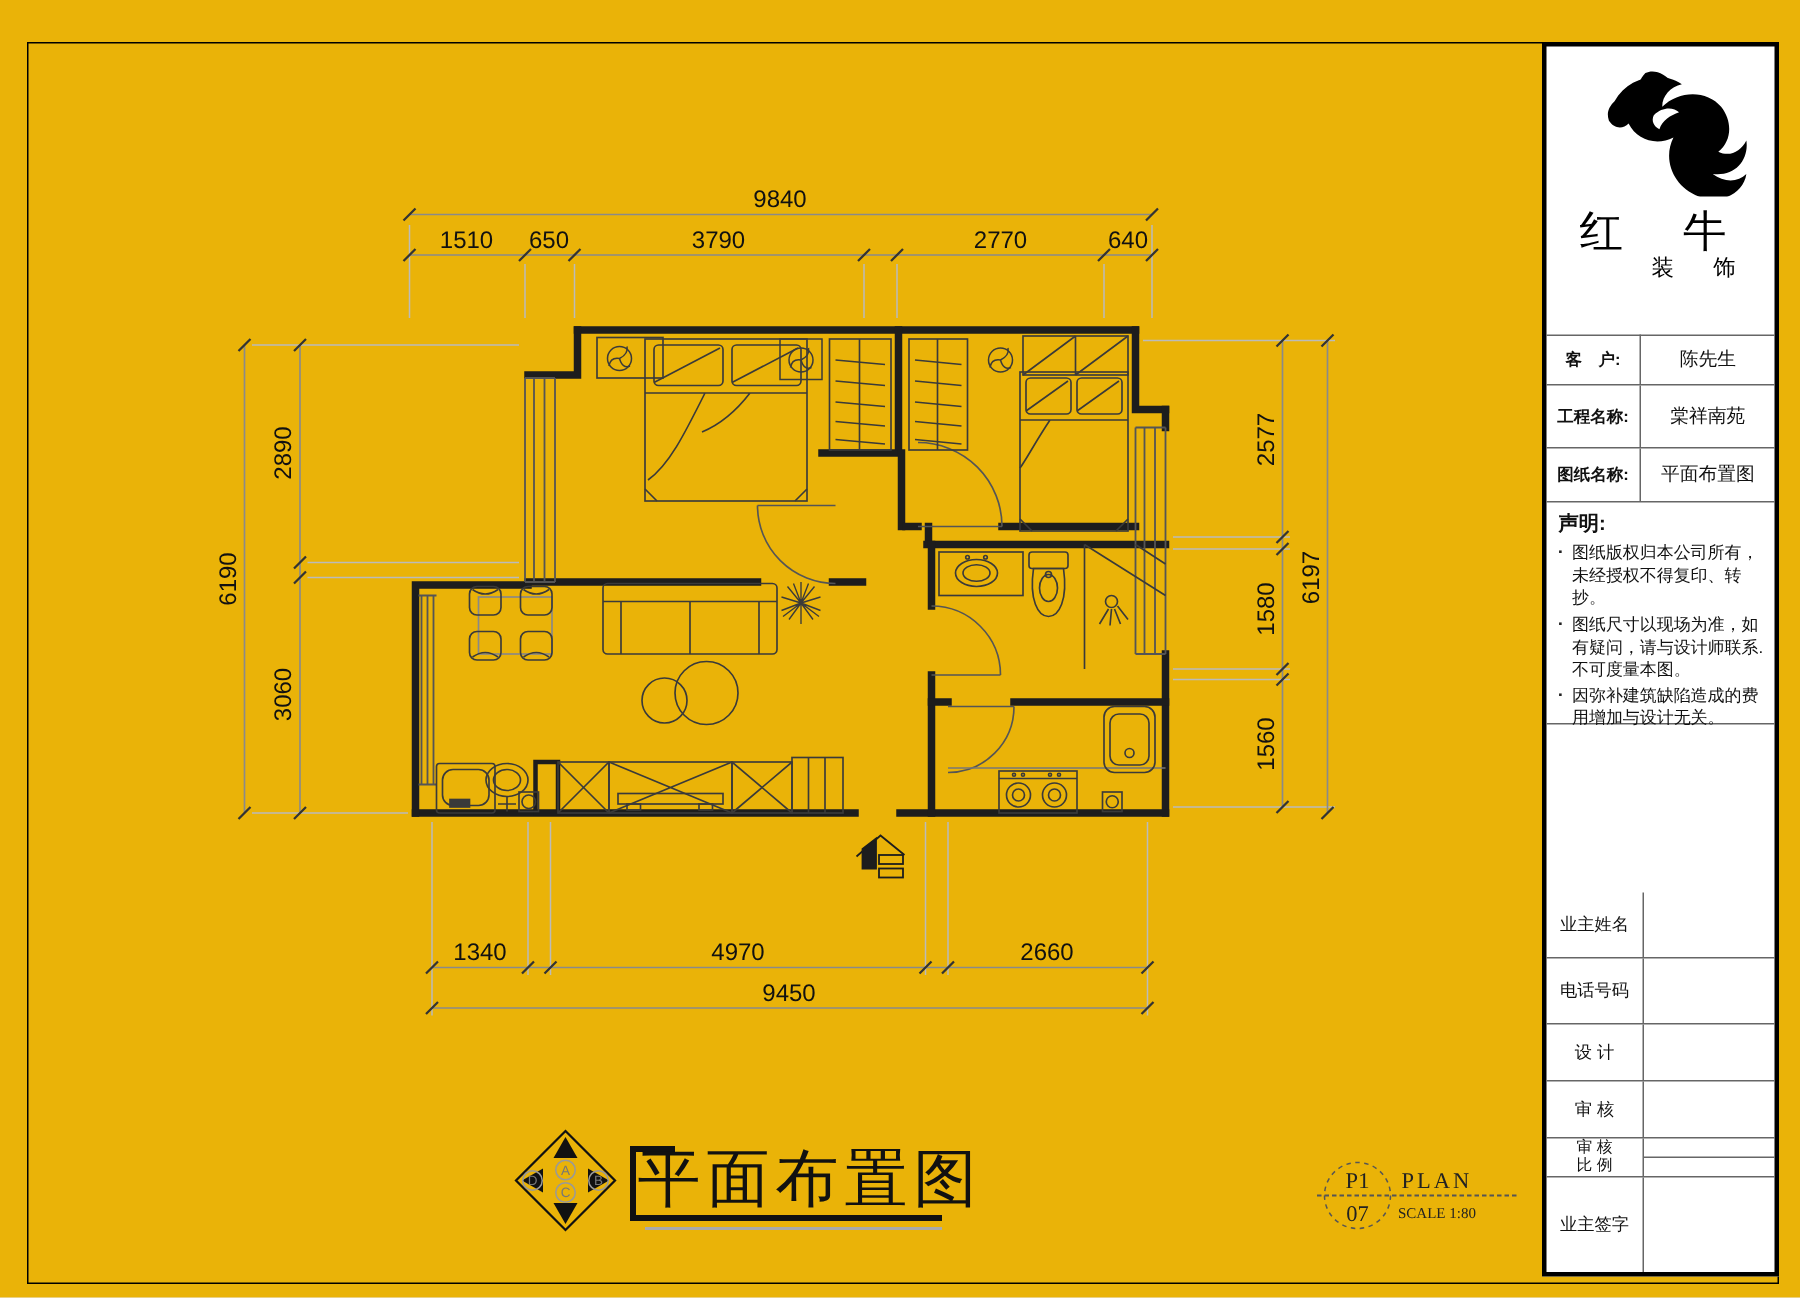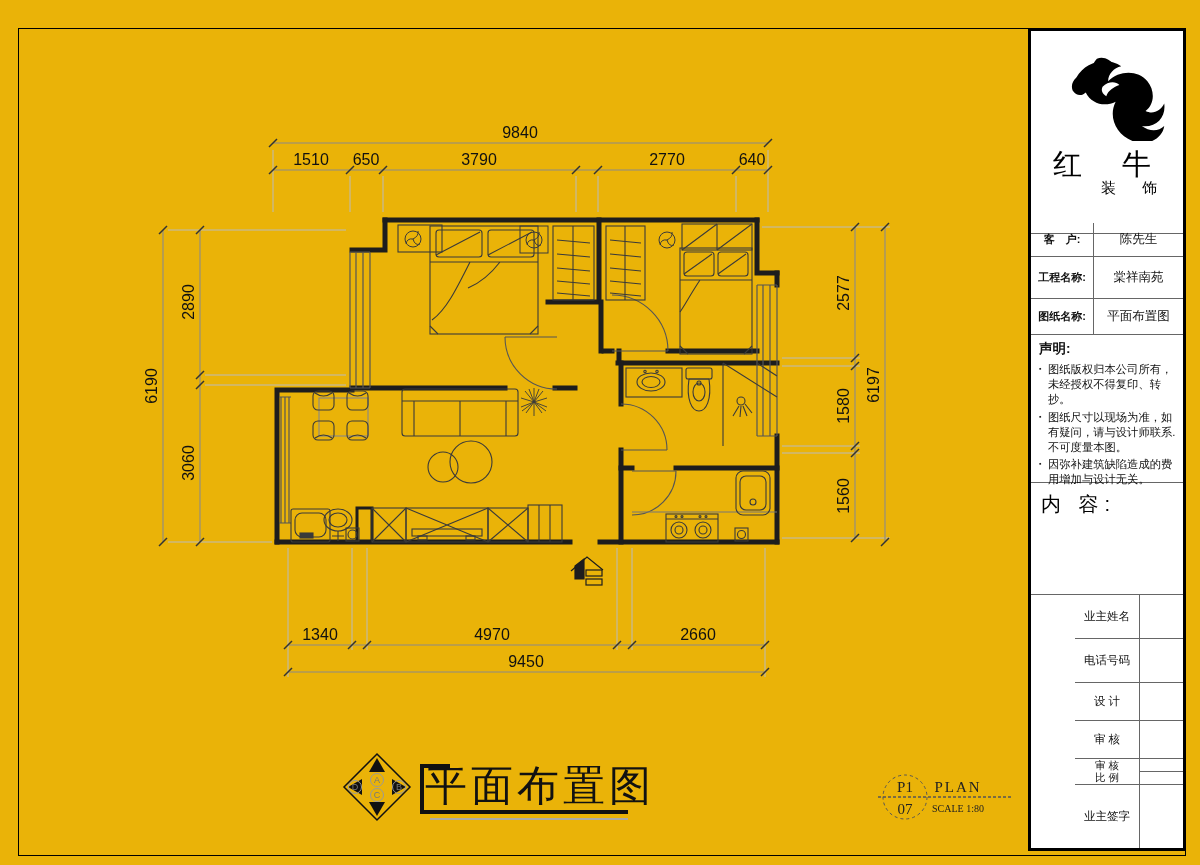--- a/index.html
+++ b/index.html
@@ -4,21 +4,21 @@
 <style>
   html,body{margin:0;padding:0;background:#e8e8e8;}
   .sheet{position:relative;width:1200px;height:865px;background:#eab308;overflow:hidden;
          font-family:"Liberation Sans",sans-serif;color:#111;}
   .outer-border{position:absolute;left:18px;top:28px;width:1168px;height:828px;
                 border:1px solid #000;box-sizing:border-box;}
   svg.plan{position:absolute;left:0;top:0;}
   
   .titleblock{position:absolute;left:1028px;top:28px;width:158px;height:823px;
               border:3px solid #000;box-sizing:border-box;background:#fff;}
-  .tb-logo{position:absolute;top:0;left:0;right:0;height:192px;border-bottom:1px solid #666;margin-top:10px;}
+  .tb-logo{position:absolute;top:0;left:0;right:0;height:192px;border-bottom:1px solid #666;}
   .logo-bull{position:absolute;left:30px;top:14px;}
   .logo-name{position:absolute;left:22px;top:104px;font-size:29px;letter-spacing:16px;
              white-space:nowrap;color:#000;}
   .logo-suffix{position:absolute;left:70px;top:138px;font-size:15px;letter-spacing:11px;
              white-space:nowrap;color:#000;}
   .tb-info{position:absolute;top:192px;left:0;right:0;}
   .tb-row{display:flex;border-bottom:1px solid #666;box-sizing:border-box;}
   .tb-row .lbl{width:62px;border-right:1px solid #666;display:flex;align-items:center;
                justify-content:center;font-weight:bold;font-size:11px;white-space:nowrap;}
   .tb-row .val{flex:1;display:flex;align-items:center;justify-content:center;
@@ -26,21 +26,21 @@
   .h34{height:34px}.h42{height:42px}.h36{height:36px}
   .tb-decl{position:absolute;top:304px;left:0;right:0;height:148px;border-bottom:1px solid #666;
            box-sizing:border-box;padding:5px 6px 0 8px;}
   .tb-decl h4{margin:0 0 4px 0;font-size:13.5px;}
   .tb-decl ul{margin:0;padding:0;list-style:none;}
   .tb-decl li{font-size:11.3px;line-height:1.32;margin-bottom:3px;position:relative;padding-left:9px;}
   .tb-decl li::before{content:"▪";position:absolute;left:0;top:2px;font-size:7px;color:#222;}
   .tb-content{position:absolute;top:452px;left:0;right:0;height:112px;border-bottom:1px solid #666;
               box-sizing:border-box;padding:8px 0 0 10px;}
   .tb-content .hd{font-size:20px;letter-spacing:6px;color:#000;}
-  .tb-sign{position:absolute;top:564px;left:0;right:0;bottom:0;display:flex;flex-direction:column;padding-left:44px;}
+  .tb-sign{position:absolute;top:564px;left:0;right:0;bottom:0;display:flex;flex-direction:column;}
   .sg-row{display:flex;border-bottom:1px solid #666;box-sizing:border-box;}
   .sg-row:last-child{border-bottom:none;flex:1;}
   .sg-row .lbl{width:64px;border-right:1px solid #666;display:flex;align-items:center;
                justify-content:center;font-size:11.5px;white-space:nowrap;}
   .sg-row .val{flex:1;}
   .g44{height:44px}.g38{height:38px}.g30{height:30px}.g26{height:26px}
   .sg-split .lbl{flex-direction:column;justify-content:center;line-height:1.1;font-size:10.5px;}
   .sg-split .val{display:flex;flex-direction:column;}
   .sg-split .val div{flex:1;}
   .sg-split .val div:first-child{border-bottom:1px solid #666;}
@@ -361,23 +361,20 @@
 
     <div class="tb-decl">
       <h4>声明:</h4>
       <ul>
         <li>图纸版权归本公司所有，未经授权不得复印、转抄。</li>
         <li>图纸尺寸以现场为准，如有疑问，请与设计师联系.不可度量本图。</li>
         <li>因弥补建筑缺陷造成的费用增加与设计无关。</li>
       </ul>
     </div>
 
-    <div class="tb-content">
-      <div class="hd">内 容:</div>
-    </div>
 
     <div class="tb-sign">
       <div class="sg-row g44">
         <div class="lbl">业主姓名</div>
         <div class="val"></div>
       </div>
       <div class="sg-row g44">
         <div class="lbl">电话号码</div>
         <div class="val"></div>
       </div>

